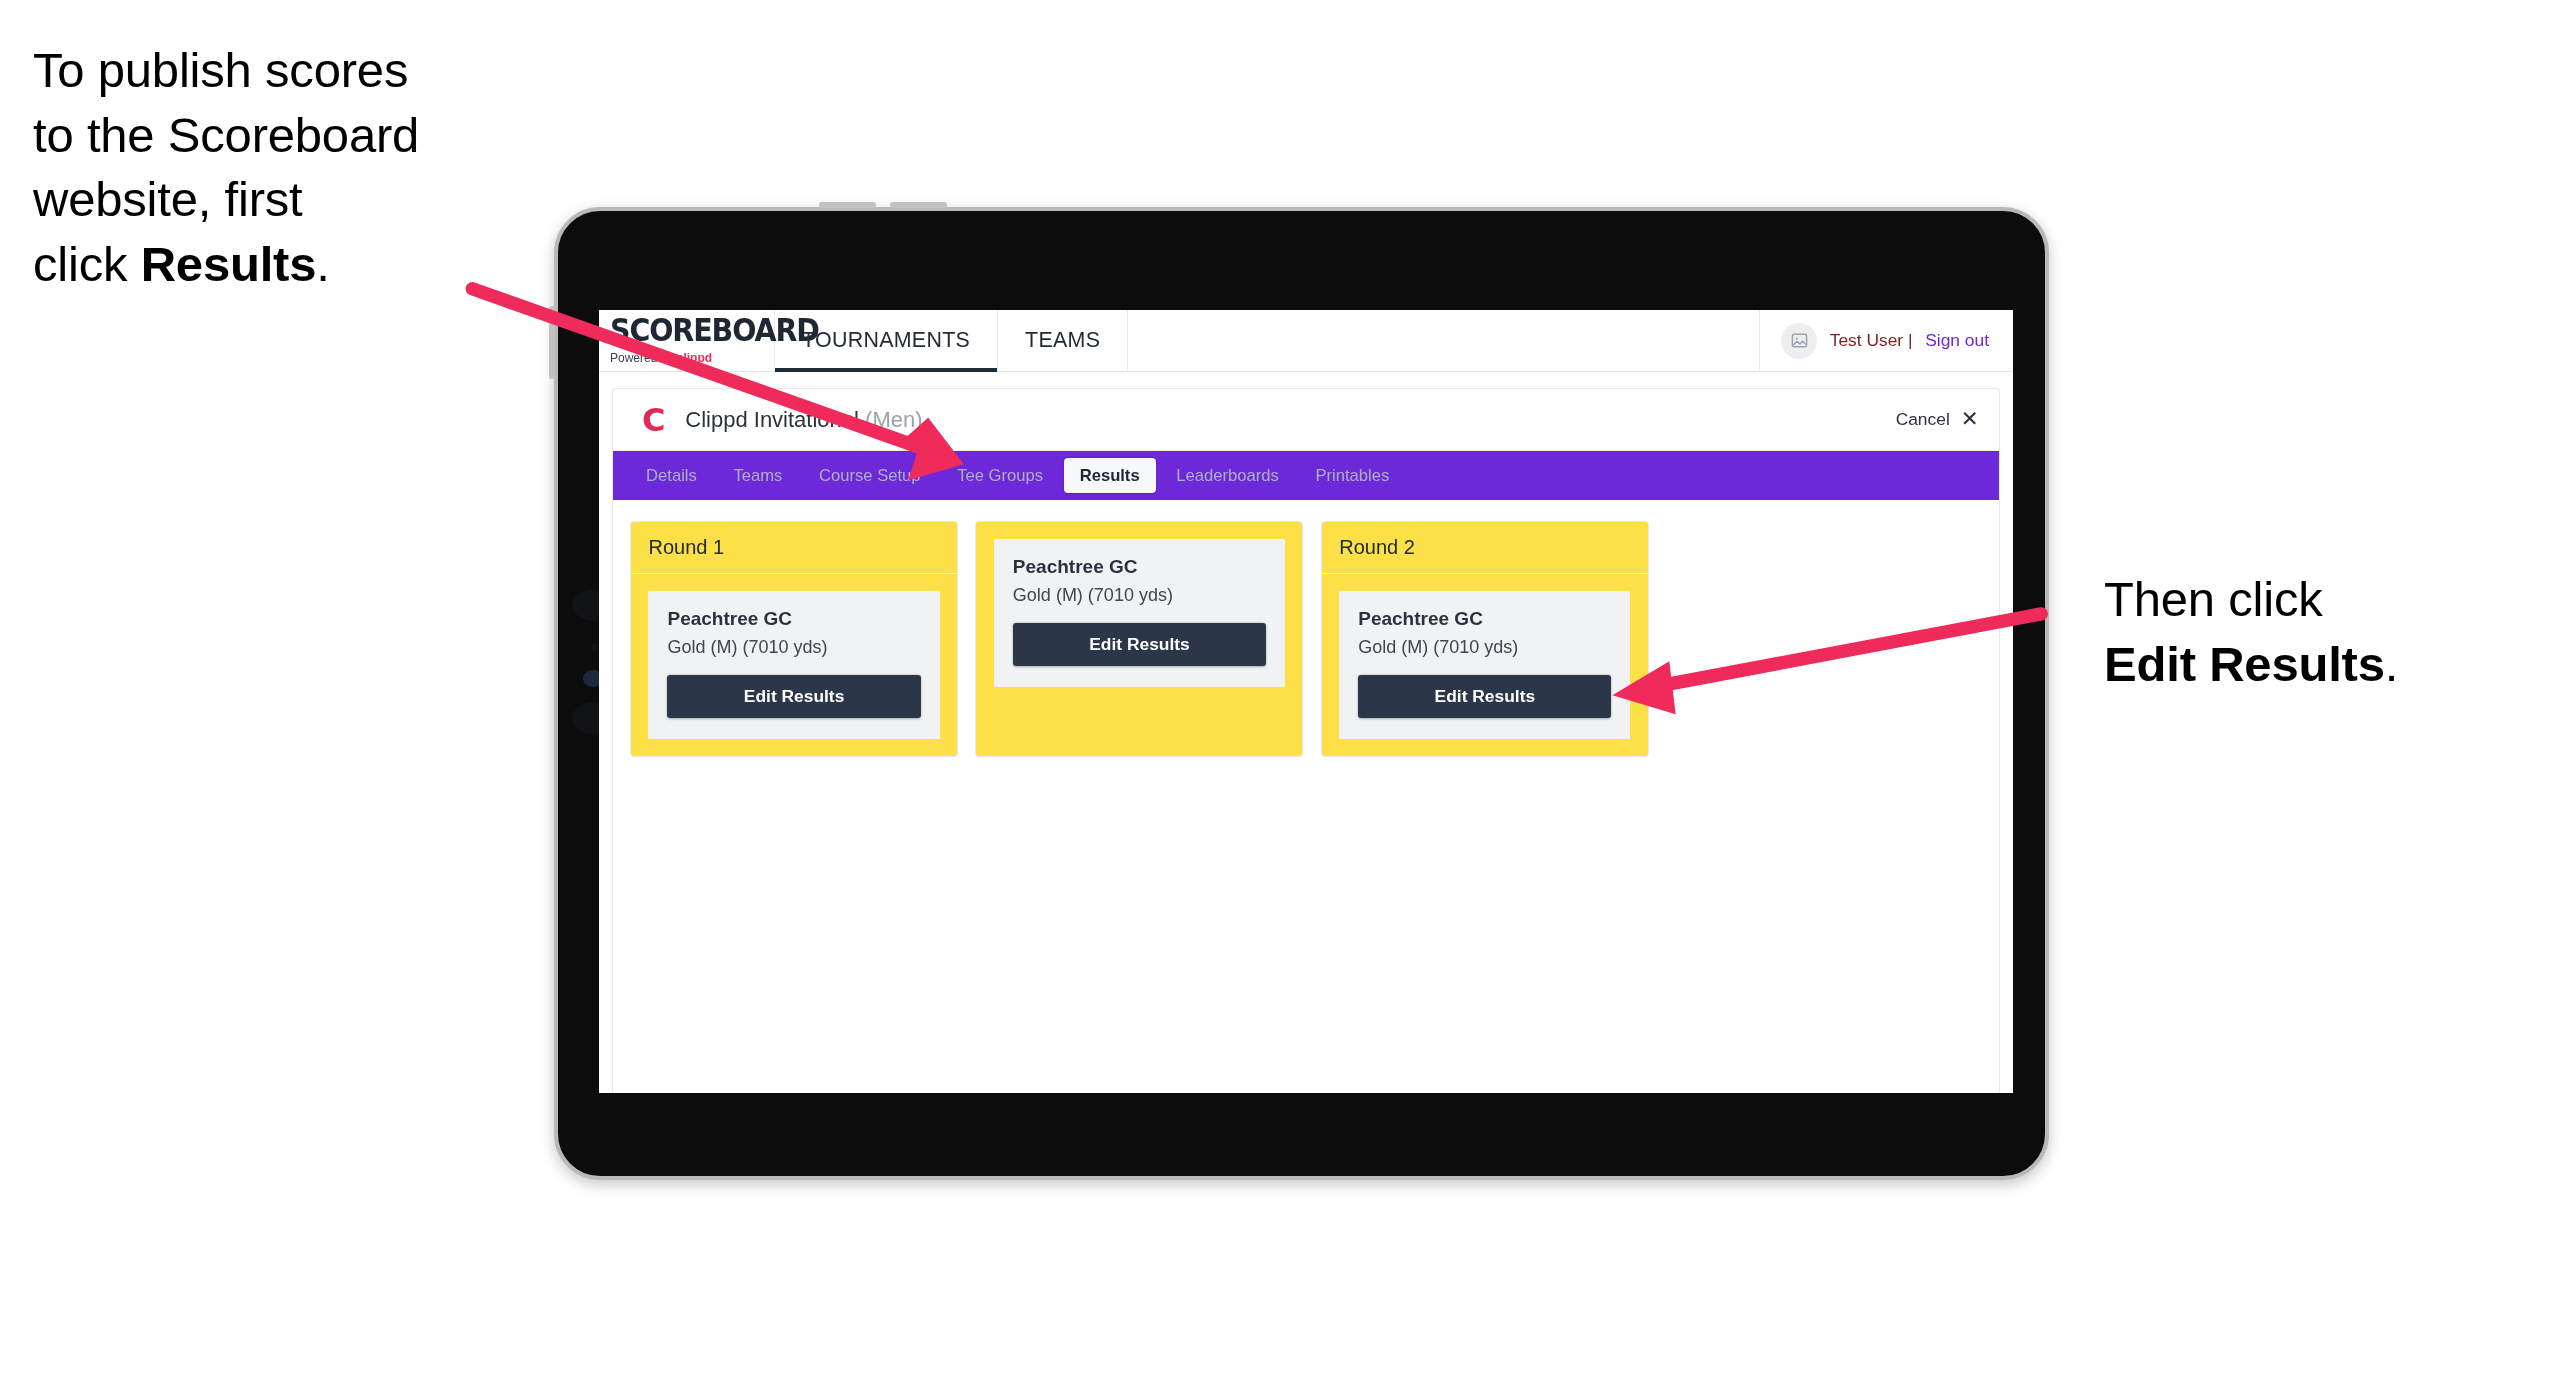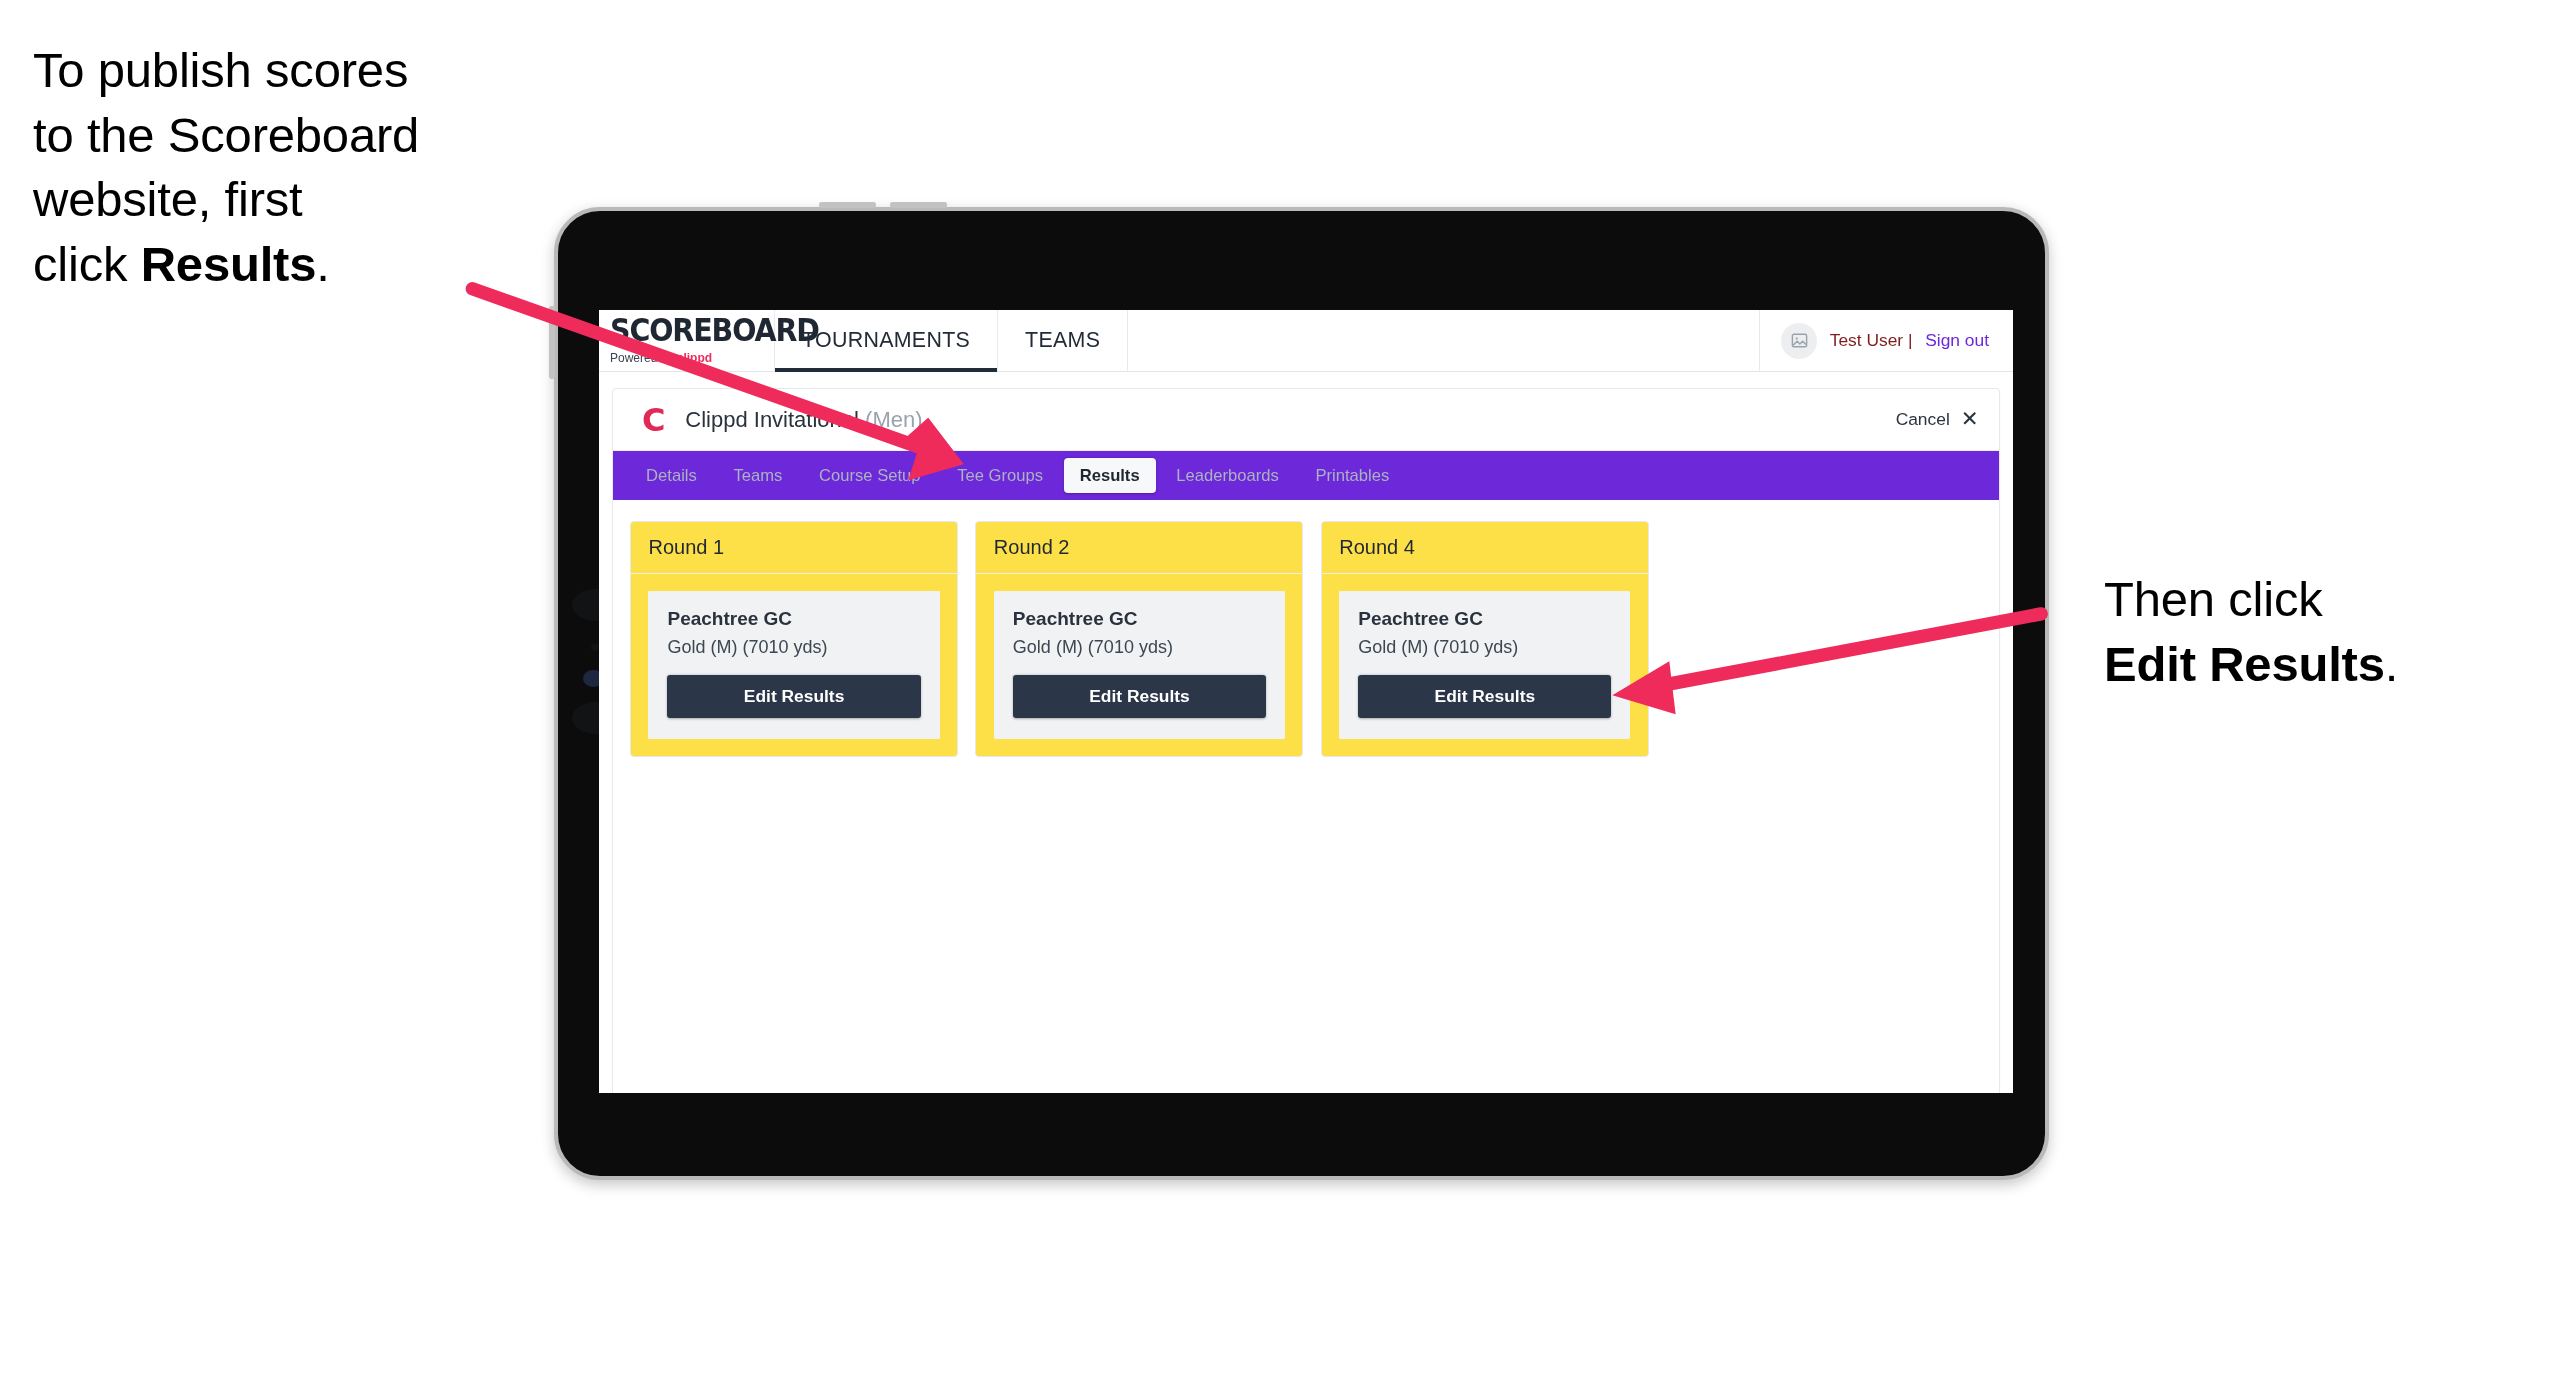--- a/index.html
+++ b/index.html
@@ -253,34 +253,33 @@
                 <div class="course-name">Peachtree GC</div>
                 <div class="course-tee">Gold (M) (7010 yds)</div>
                 <button class="edit-btn">
                     <span>Edit Results</span>
                   </button>
               </div>
             </div>
           </div>
 
           <div class="round-card">
-            <div class="round-head">Round 2</div>
             <div class="round-body">
               <div class="course-box">
                 <div class="course-name">Peachtree GC</div>
                 <div class="course-tee">Gold (M) (7010 yds)</div>
                 <button class="edit-btn">
                     <span>Edit Results</span>
                   </button>
               </div>
             </div>
           </div>
 
           <div class="round-card">
-            <div class="round-head">Round 4</div>
+            <div class="round-head">Round 2</div>
             <div class="round-body">
               <div class="course-box">
                 <div class="course-name">Peachtree GC</div>
                 <div class="course-tee">Gold (M) (7010 yds)</div>
                 <button class="edit-btn">
                     <span>Edit Results</span>
                   </button>
               </div>
             </div>
           </div>

